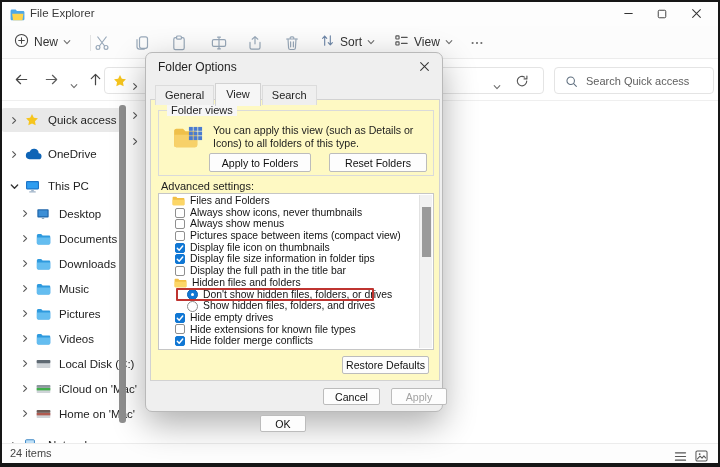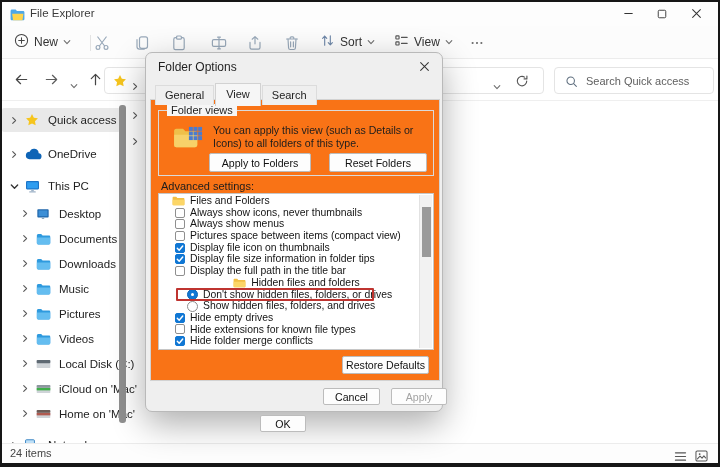--- a/index.html
+++ b/index.html
@@ -47,36 +47,36 @@
   .st-ico { position:absolute; top:4px; width:14px; height:13px; }
 
   
   .dialog { position:absolute; left:143px; top:50px; width:298px; height:360px; background:#efefef;
             border:1px solid #b9b9b9; border-radius:7px; box-shadow:0 12px 34px rgba(0,0,0,.32); z-index:10; }
   .dlg-title { position:absolute; left:12px; top:7px; font-size:12px; color:#1f1f1f; }
   .dlg-close { position:absolute; right:11px; top:7px; width:14px; height:14px; display:flex; align-items:center; justify-content:center; }
   .tabs { position:absolute; left:9px; top:29px; display:flex; align-items:flex-end; z-index:3; }
   .tab { font-size:11px; color:#222; padding:3px 9px 4px; background:#efefef; border:1px solid #dcdcdc; border-bottom:none; margin-right:1px; }
   .tab[data-active="true"] { background:#f6f6f6; border-color:#d2d2d2; padding:4px 10px 6px; position:relative; top:1px; }
-  .page { position:absolute; left:4px; top:46px; width:290px; height:282px; background:#f97316; border:1px solid #d2d2d2; z-index:2; }
+  .page { position:absolute; left:4px; top:46px; width:290px; height:282px; background:#fef9c3; border:1px solid #d2d2d2; z-index:2; }
 
   .groupbox { position:absolute; left:7px; top:10px; width:276px; height:66px; border:1px solid #dadada; }
   .grouplabel { position:absolute; left:8px; top:-7px; background:#f6f6f6; padding:0 4px; font-size:11px; color:#1d1d1d; }
   .fv-ico { position:absolute; left:14px; top:15px; }
   .fv-text { position:absolute; left:54px; top:13px; width:226px; font-size:10.6px; line-height:13px; color:#1d1d1d; }
   .btn { position:absolute; background:#fdfdfd; border:1px solid #bcbcbc; border-radius:2px; font-size:10.6px; color:#111;
          display:flex; align-items:center; justify-content:center; cursor:default; }
   .adv-label { position:absolute; left:10px; top:80px; font-size:11px; color:#1d1d1d; }
   .listbox { position:absolute; left:7px; top:93px; width:276px; height:157px; background:#fff; border:1px solid #c6c6c6; }
   .rows { position:absolute; left:1px; top:1px; right:14px; bottom:1px; overflow:hidden; }
   .vtrack { position:absolute; right:1px; top:1px; bottom:1px; width:13px; background:#f2f2f2; border-left:1px solid #e2e2e2; }
   .vthumb { position:absolute; left:2px; top:12px; width:9px; height:50px; background:#9a9a9a; }
 
   .arow { display:flex; align-items:center; height:11.7px; font-size:10.4px; line-height:11.7px; color:#141414; position:relative; white-space:nowrap; }
-  .arow.g0 { padding-left:12px; } .arow.g1 { padding-left:14px;justify-content:center; }
+  .arow.g0 { padding-left:12px; } .arow.g1 { padding-left:14px; }
   .arow.c1 { padding-left:15px; } .arow.r2 { padding-left:27px; }
   .gfold { width:13px; height:10px; margin-right:5px; flex:none; }
   .cb { width:10px; height:10px; border:1px solid #8f8f8f; border-radius:2px; background:#fff; margin-right:5px; flex:none;
         display:flex; align-items:center; justify-content:center; }
   .cb svg { display:none; }
   .arow[data-state="checked"] .cb { background:#1077d4; border-color:#1077d4; }
   .arow[data-state="checked"] .cb svg { display:block; }
   .rd { width:11px; height:11px; border:1px solid #8d8d8d; border-radius:50%; background:#fff; margin-right:5px; flex:none; position:relative; }
   .arow[data-state="selected"] .rd { background:#1077d4; border-color:#0d67b8; }
   .arow[data-state="selected"] .rd::after { content:""; position:absolute; left:3px; top:3px; width:3.4px; height:3.4px; background:#fff; border-radius:50%; }

